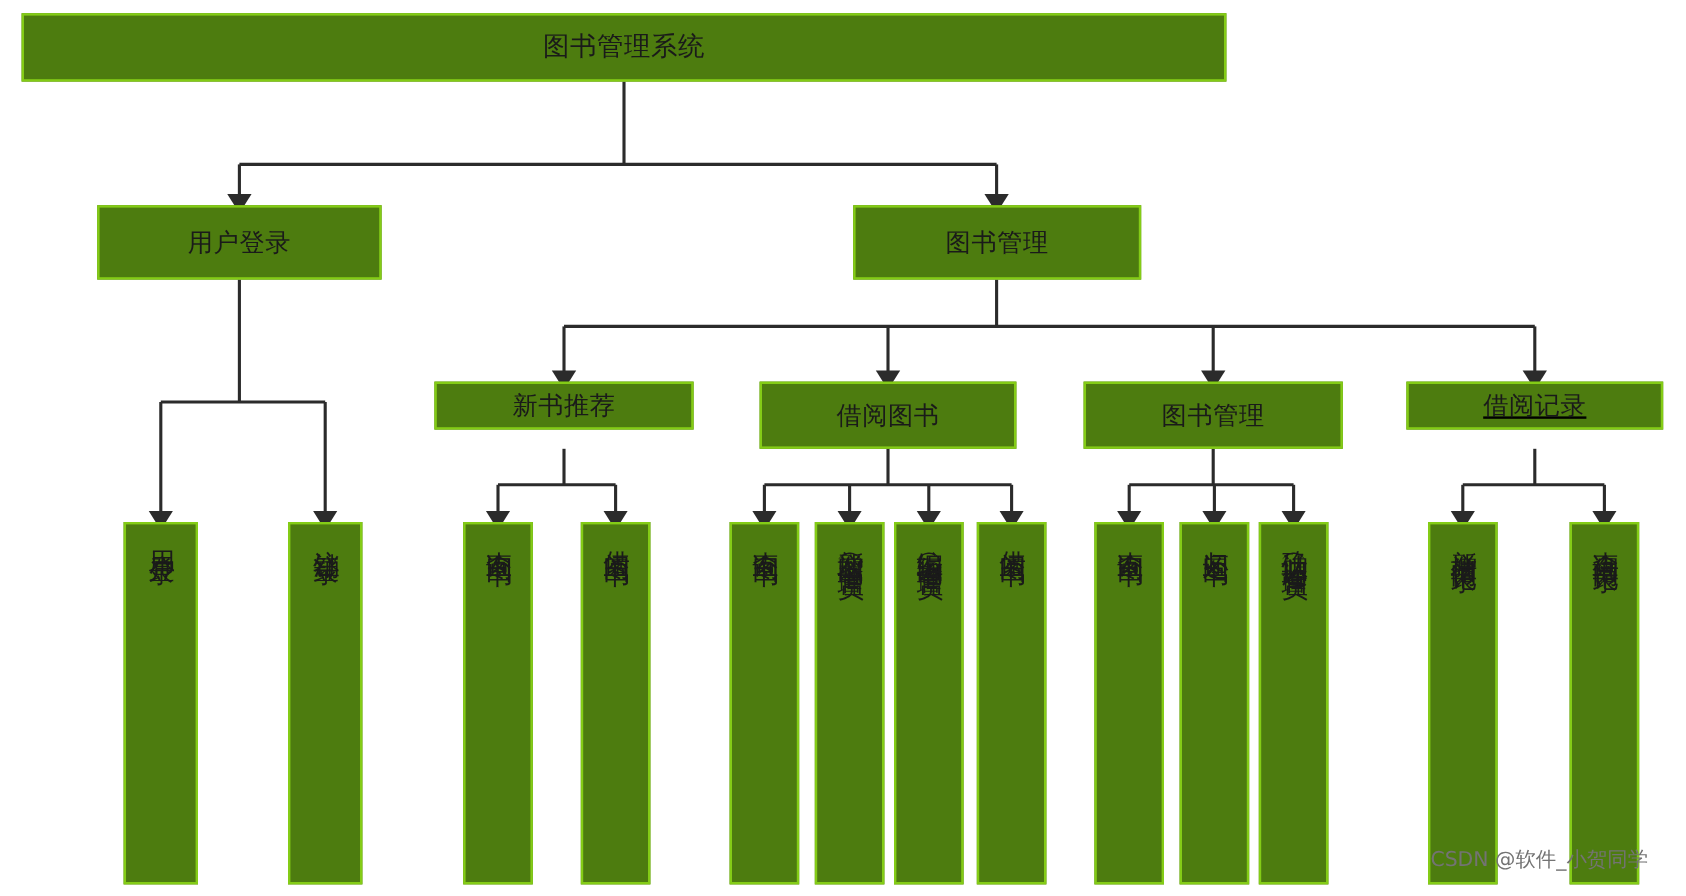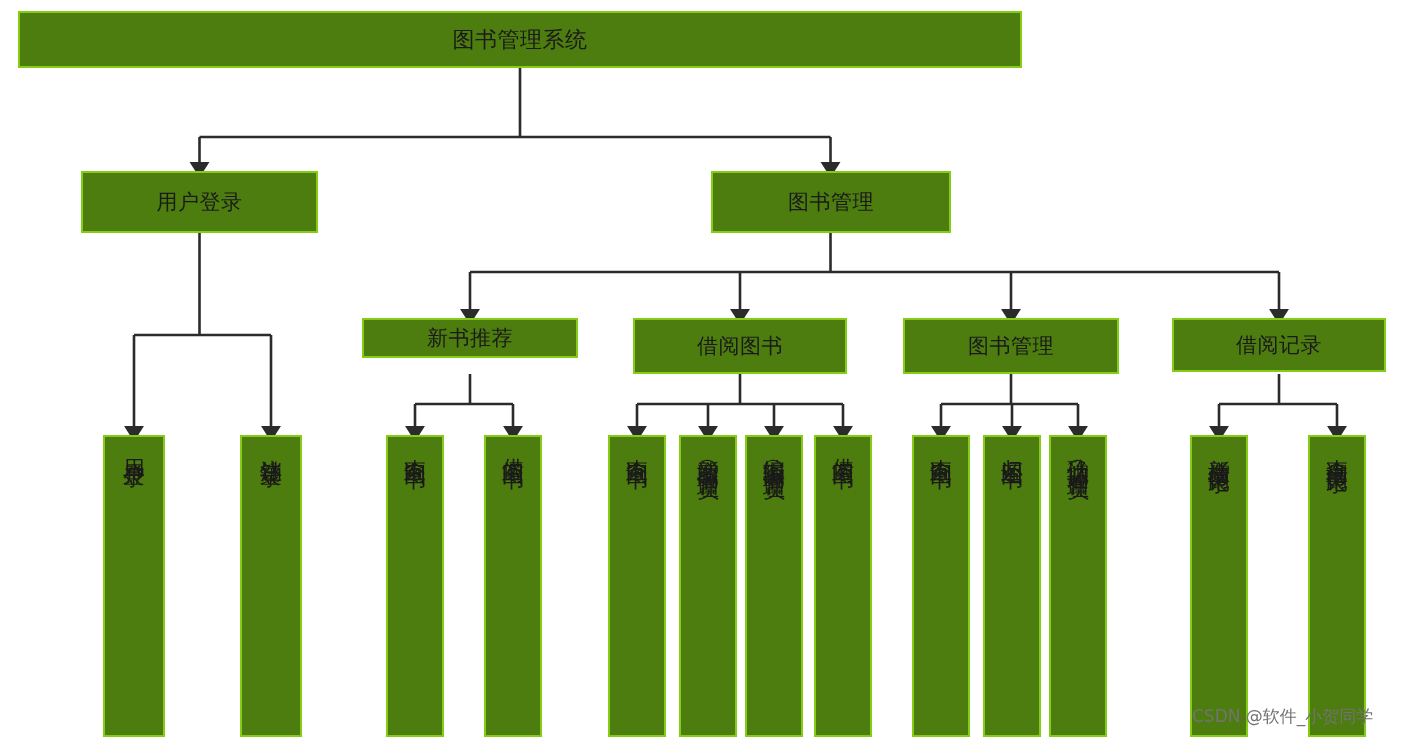--- a/index.html
+++ b/index.html
@@ -129,21 +129,21 @@
       </div>
       <div class="node horiz" style="left: 362px; top: 318px; width: 216px; height: 40px;">
         <span class="label">新书推荐</span>
       </div>
       <div class="node horiz" style="left: 633px; top: 318px; width: 214px; height: 56px;">
         <span class="label">借阅图书</span>
       </div>
       <div class="node horiz" style="left: 903px; top: 318px; width: 216px; height: 56px;">
         <span class="label">图书管理</span>
       </div>
-      <div class="node horiz" style="left: 1172px; top: 318px; width: 214px; height: 54px;">
+      <div class="node horiz" style="left: 1172px; top: 318px; width: 214px; height: 40px; text-decoration: underline;">
         <span class="label">借阅记录</span>
       </div>
       <div class="node vert" style="left: 103px; top: 435px; width: 62px; height: 302px;">
         <span class="label">用户登录</span>
       </div>
       <div class="node vert" style="left: 240px; top: 435px; width: 62px; height: 302px;">
         <span class="label">注销登录</span>
       </div>
       <div class="node vert" style="left: 386px; top: 435px; width: 58px; height: 302px;">
         <span class="label">查询图书</span>

